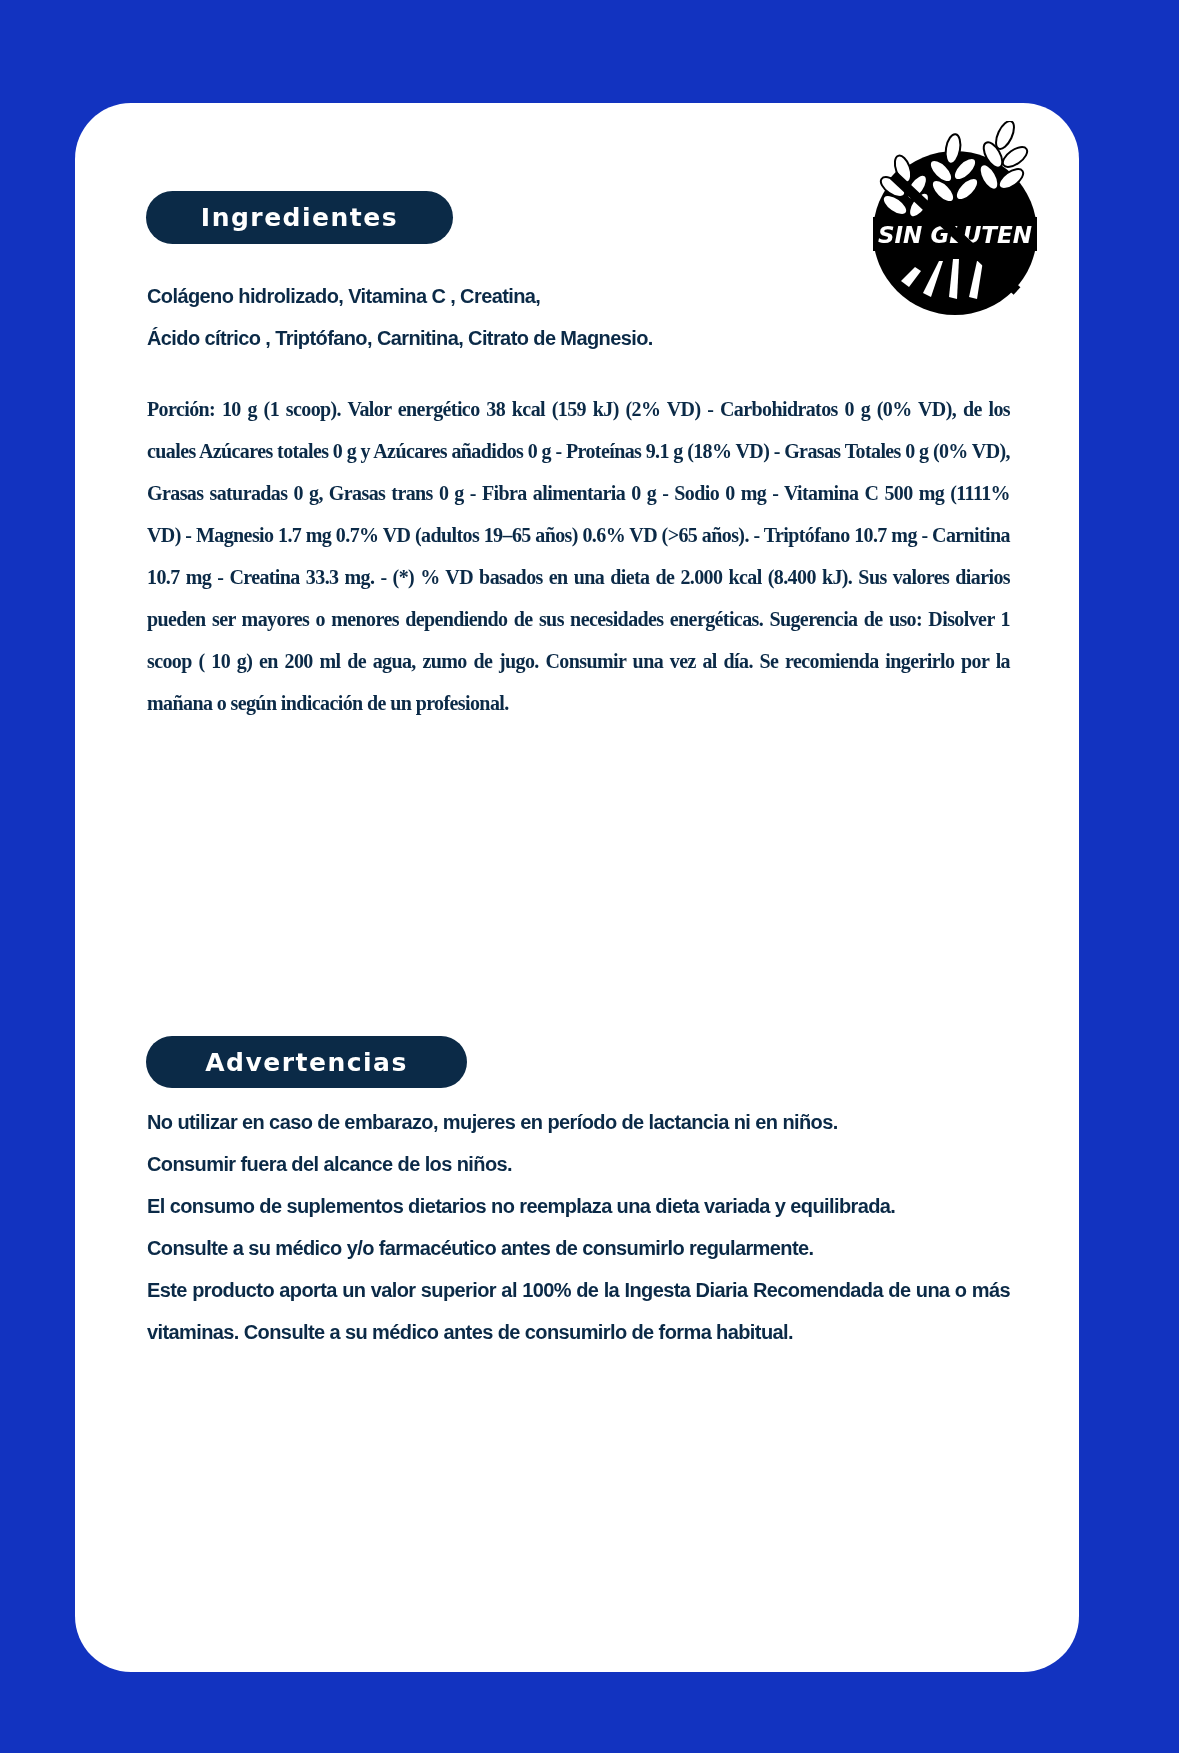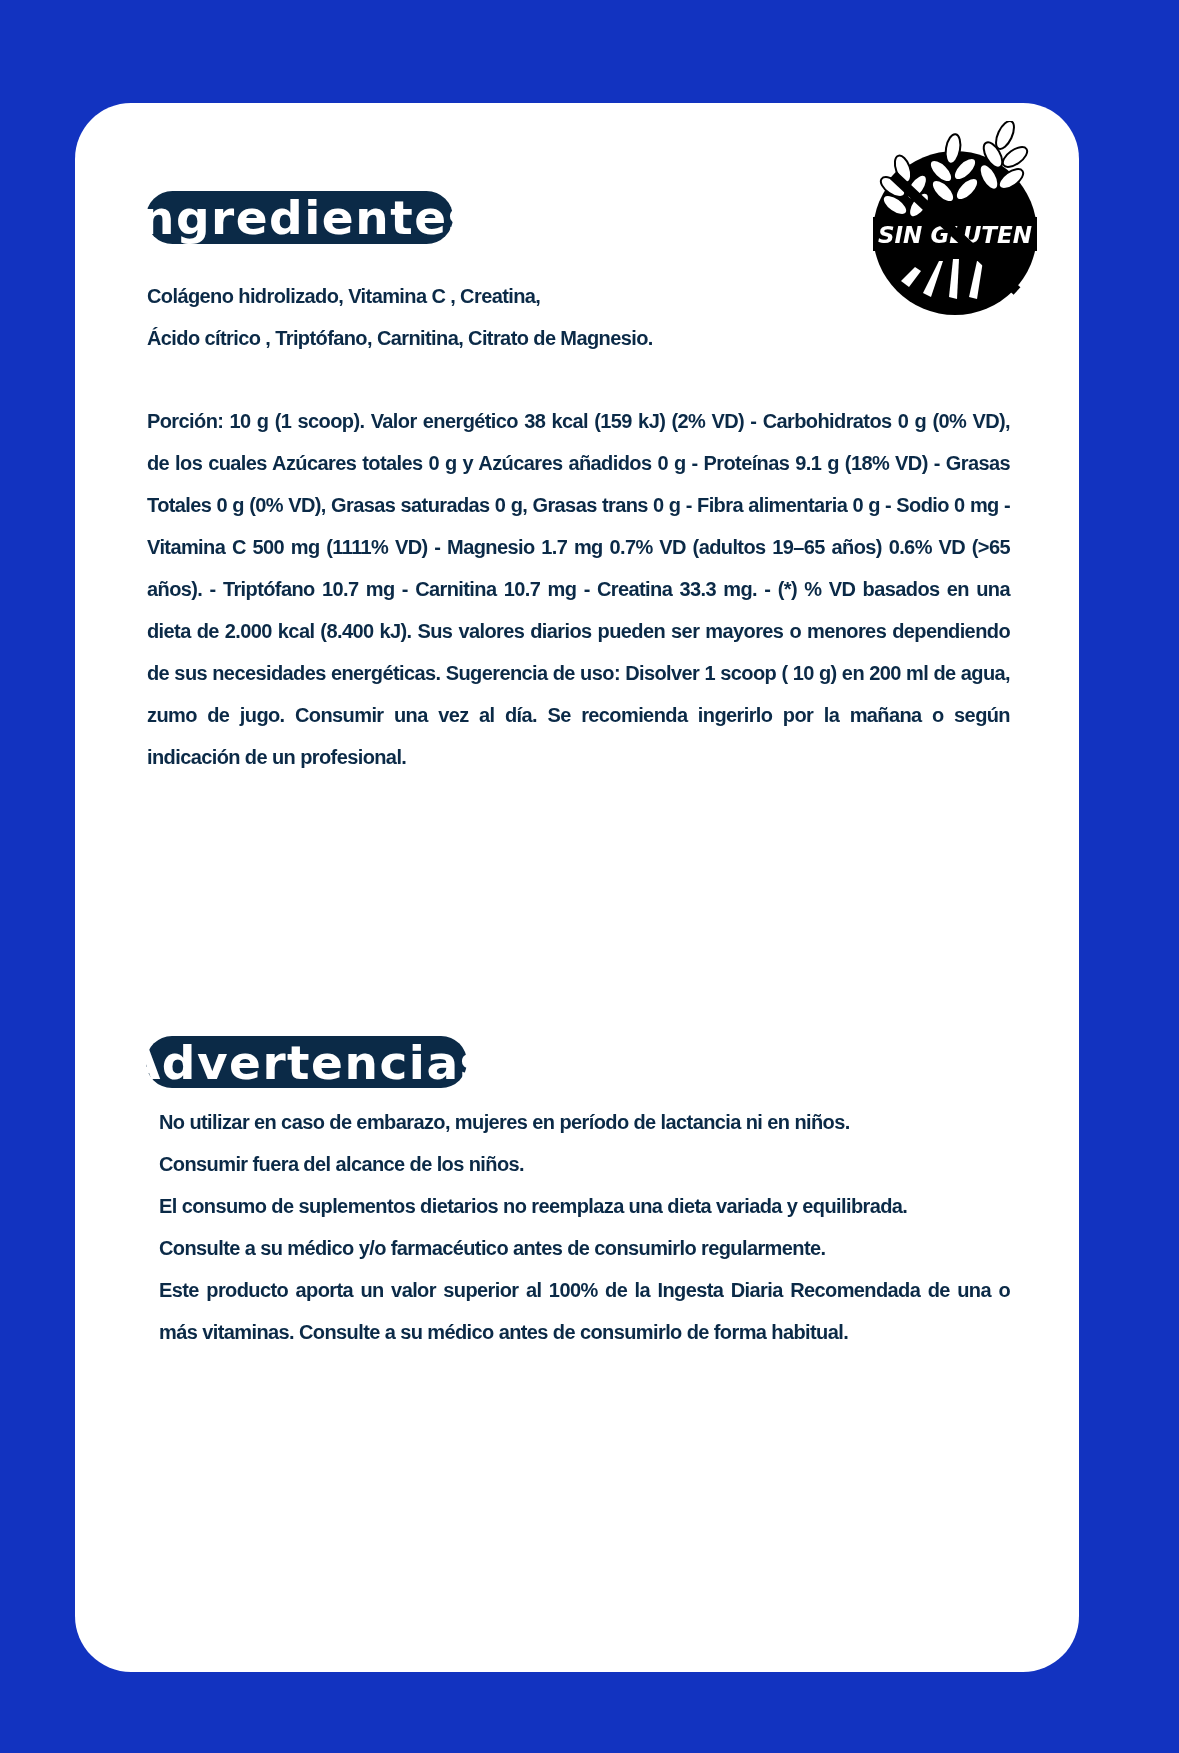--- a/index.html
+++ b/index.html
@@ -17,45 +17,45 @@
     background: #ffffff;
     border-radius: 56px;
   }
   .pill {
     position: absolute;
     background: #0b2a47;
     color: #ffffff;
     border-radius: 28px;
     font-family: "DejaVu Sans", sans-serif;
     font-weight: 600;
-    font-size: 47px;
+    font-size: 25px;
     letter-spacing: 1.5px;
     display: flex; align-items: center; justify-content: center;
     box-sizing: border-box;
   }
   #pill-ing { left: 71px; top: 88px; width: 307px; height: 53px; }
   #pill-adv { left: 71px; top: 933px; width: 321px; height: 52px; text-align: right; }
   .txt {
     position: absolute;
     left: 72px;
     width: 863px;
     color: #0b2a47;
     font-weight: 700;
     font-size: 20px;
     line-height: 42px;
     letter-spacing: -0.6px;
     transform-origin: left top;
   }
   .txt p { margin: 0; }
   #ingredients-text { top: 172px; width: 880px; }
   #ingredients-text p { white-space: nowrap; }
-  #nutrition-text { top: 297px; text-align: justify; }
+  #nutrition-text { top: 285px; text-align: justify; font-family: Liberation Serif, serif; }
   #nutrition-text p { text-align: justify; text-align-last: left; }
   #warnings-text { top: 998px; }
-  #warnings-text p { text-align: justify; margin-left: 12px; }
+  #warnings-text p { text-align: justify; }
   .badge {
     position: absolute;
     left: 790px; top: 18px;
     width: 180px; height: 198px;
   }
 </style>
 </head>
 <body>
 
 <div class="card">

